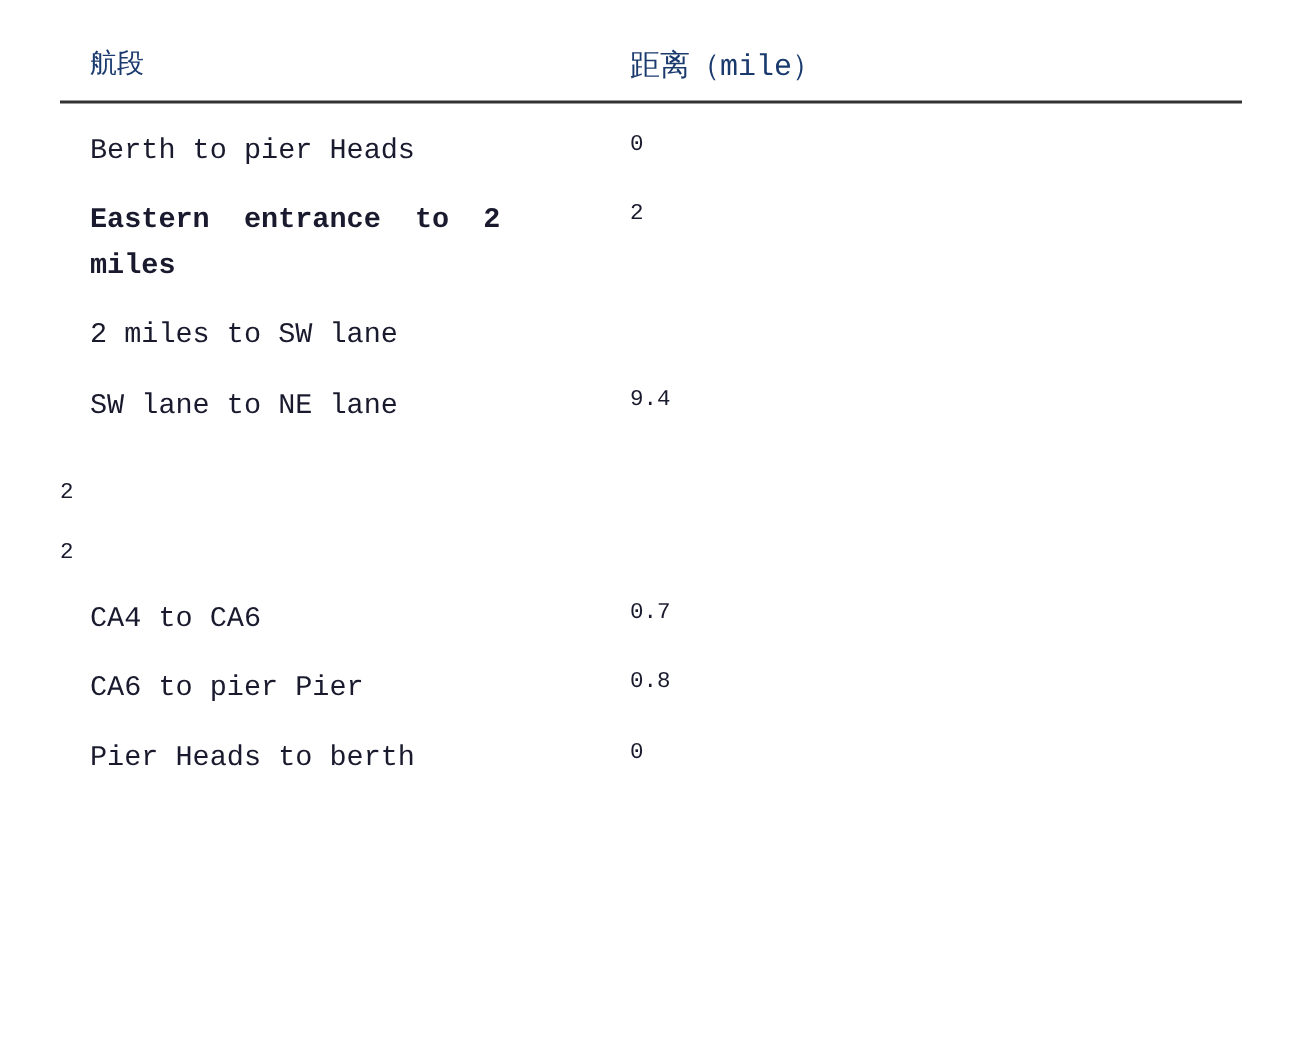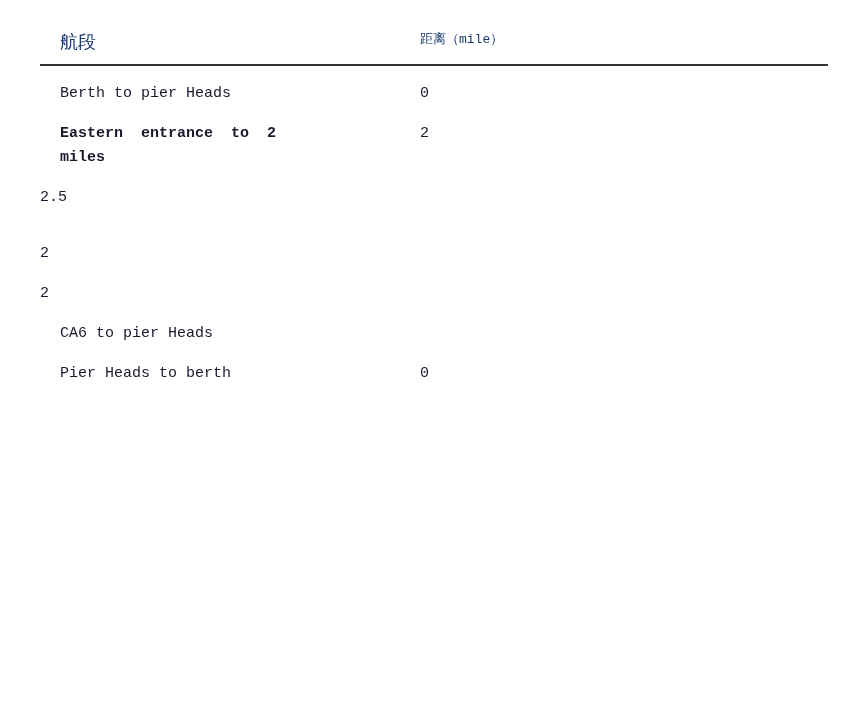--- a/index.html
+++ b/index.html
@@ -33,35 +33,35 @@
 
     .col-segment {
       flex: 0 0 380px;
       font-size: 18px;
       padding-left: 20px;
       color: #1a3a6e;
     }
 
     .col-distance {
       flex: 1;
-      font-size: 13px;
+      font-size: 20px;
       color: #1a3a6e;
     }
 
     .table-row {
       display: flex;
       flex-direction: row;
       padding: 10px 0 6px 0;
       align-items: flex-start;
     }
 
     .cell-segment {
       flex: 0 0 380px;
       padding-left: 20px;
-      font-size: 15px;
+      font-size: 19px;
       line-height: 1.6;
       white-space: pre-wrap;
       color: #1a1a2e;
     }
 
     .cell-distance {
       flex: 1;
       font-size: 15px;
       line-height: 1.6;
       color: #1a1a2e;
@@ -87,31 +87,40 @@
   <div class="table-row">
         <div class="cell-segment">Berth to pier Heads</div>
         <div class="cell-distance">0</div>
       </div>
       <div class="table-row row-eastern">
         <div class="cell-segment">Eastern  entrance  to  2
 miles</div>
         <div class="cell-distance">2</div>
       </div>
       <div class="table-row">
-        <div class="cell-distance">2.5</div>
+        <div class="cell-segment">2 miles to SW lane</div>
+      </div>
+      <div class="table-row">
+        <div class="cell-segment">SW lane to NE lane</div>
+        <div class="cell-distance">9.4</div>
       </div>
       <div class="table-row">
       </div>
       <div class="table-row">
         <div class="cell-distance">2</div>
       </div>
       <div class="table-row">
         <div class="cell-distance">2</div>
       </div>
       <div class="table-row">
-        <div class="cell-segment">CA6 to pier Heads</div>
+        <div class="cell-segment">CA4 to CA6</div>
+        <div class="cell-distance">0.7</div>
+      </div>
+      <div class="table-row">
+        <div class="cell-segment">CA6 to pier Pier</div>
+        <div class="cell-distance">0.8</div>
       </div>
       <div class="table-row">
         <div class="cell-segment">Pier Heads to berth</div>
         <div class="cell-distance">0</div>
       </div>
     </div>
 </div>
 
 </body></html>

